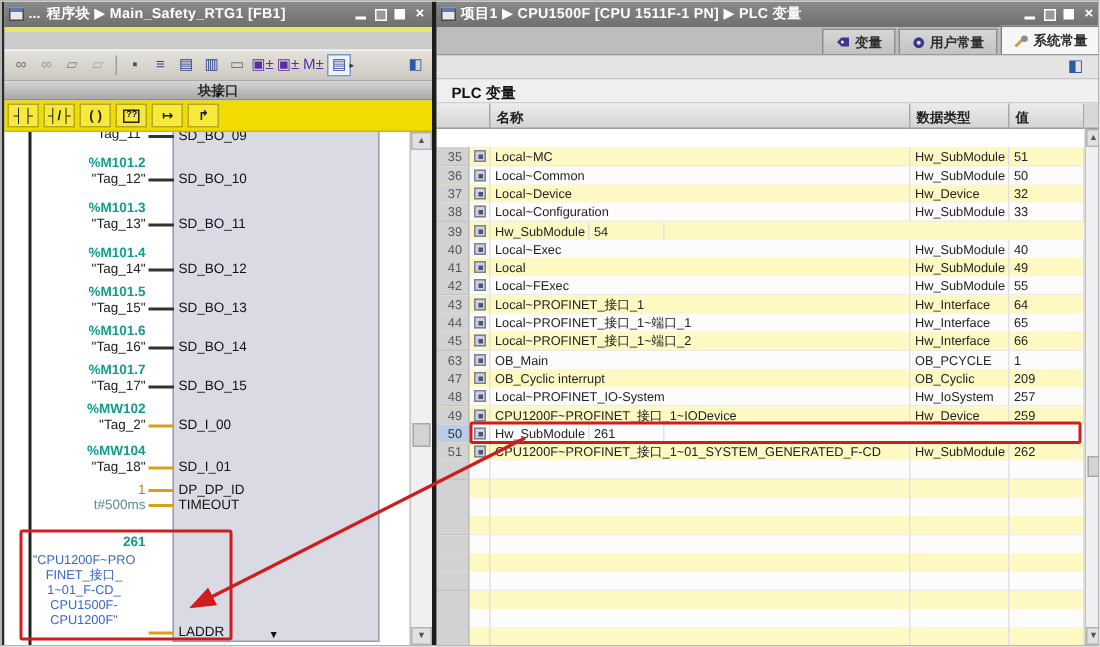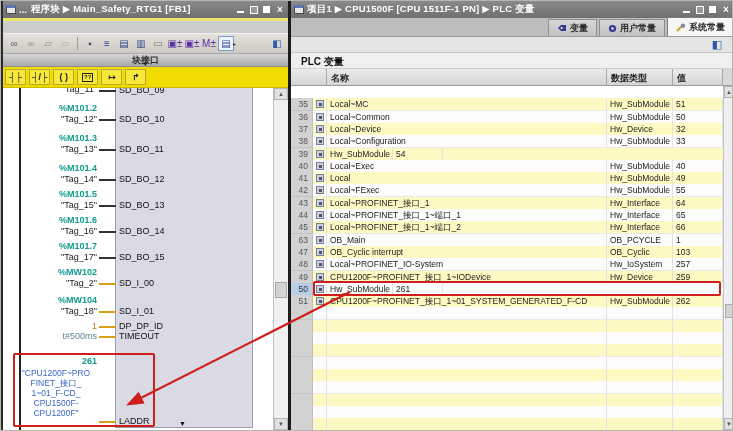--- a/index.html
+++ b/index.html
@@ -375,21 +375,21 @@
           <div class="tc type">OB_PCYCLE</div>
           <div class="tc val">1</div>
         </div>
         <div class="trow alt" style="top:159.9px">
           <div class="tc num">47</div>
           <div class="tc icon">
             <span class="constglyph"></span>
           </div>
           <div class="tc name">OB_Cyclic interrupt</div>
           <div class="tc type">OB_Cyclic</div>
-          <div class="tc val">103</div>
+          <div class="tc val">209</div>
         </div>
         <div class="trow" style="top:172.2px">
           <div class="tc num">48</div>
           <div class="tc icon">
             <span class="constglyph"></span>
           </div>
           <div class="tc name">Local~PROFINET_IO-System</div>
           <div class="tc type">Hw_IoSystem</div>
           <div class="tc val">257</div>
         </div>

